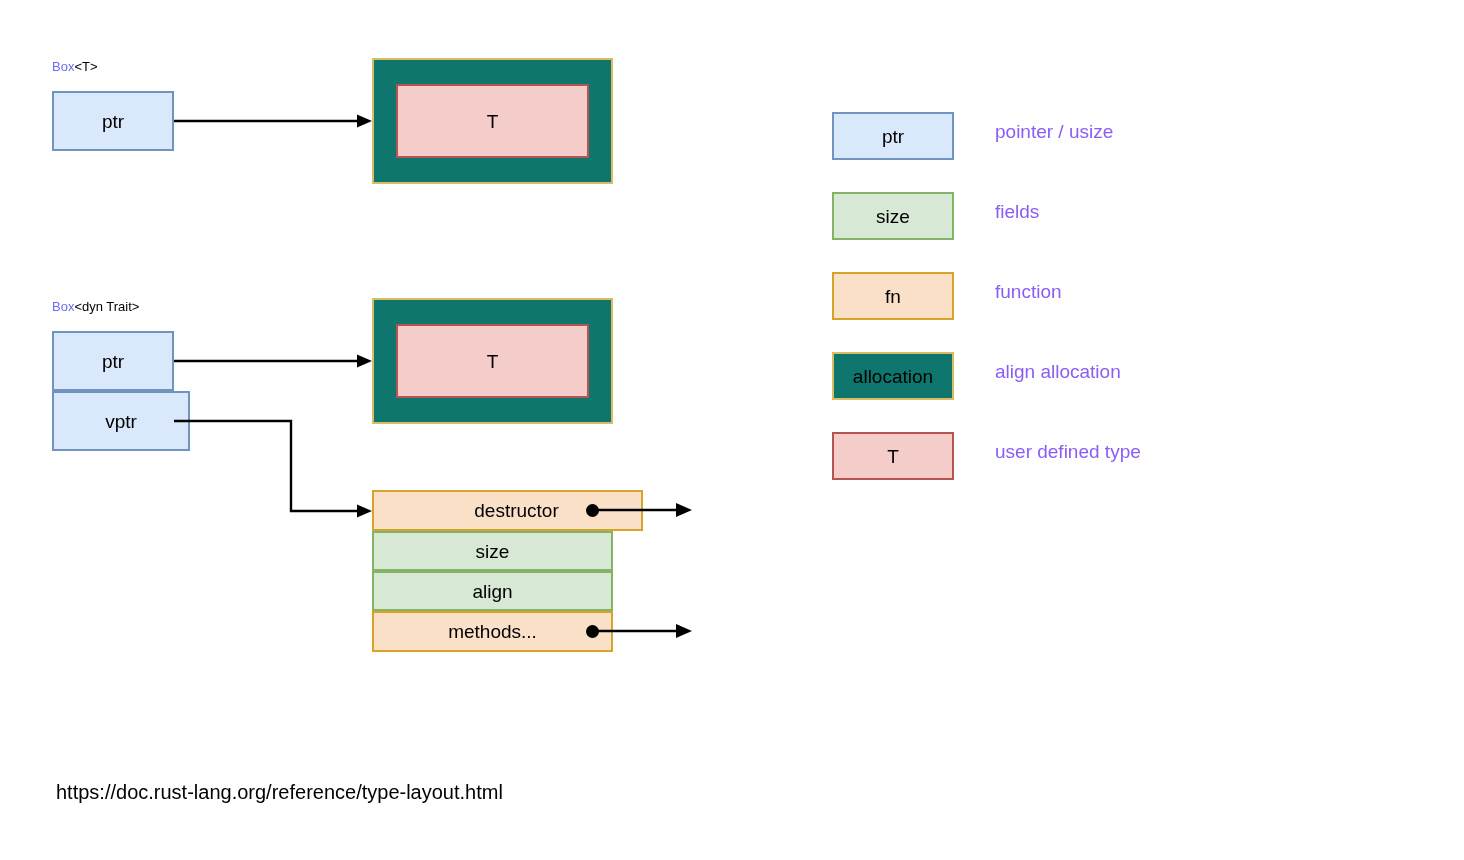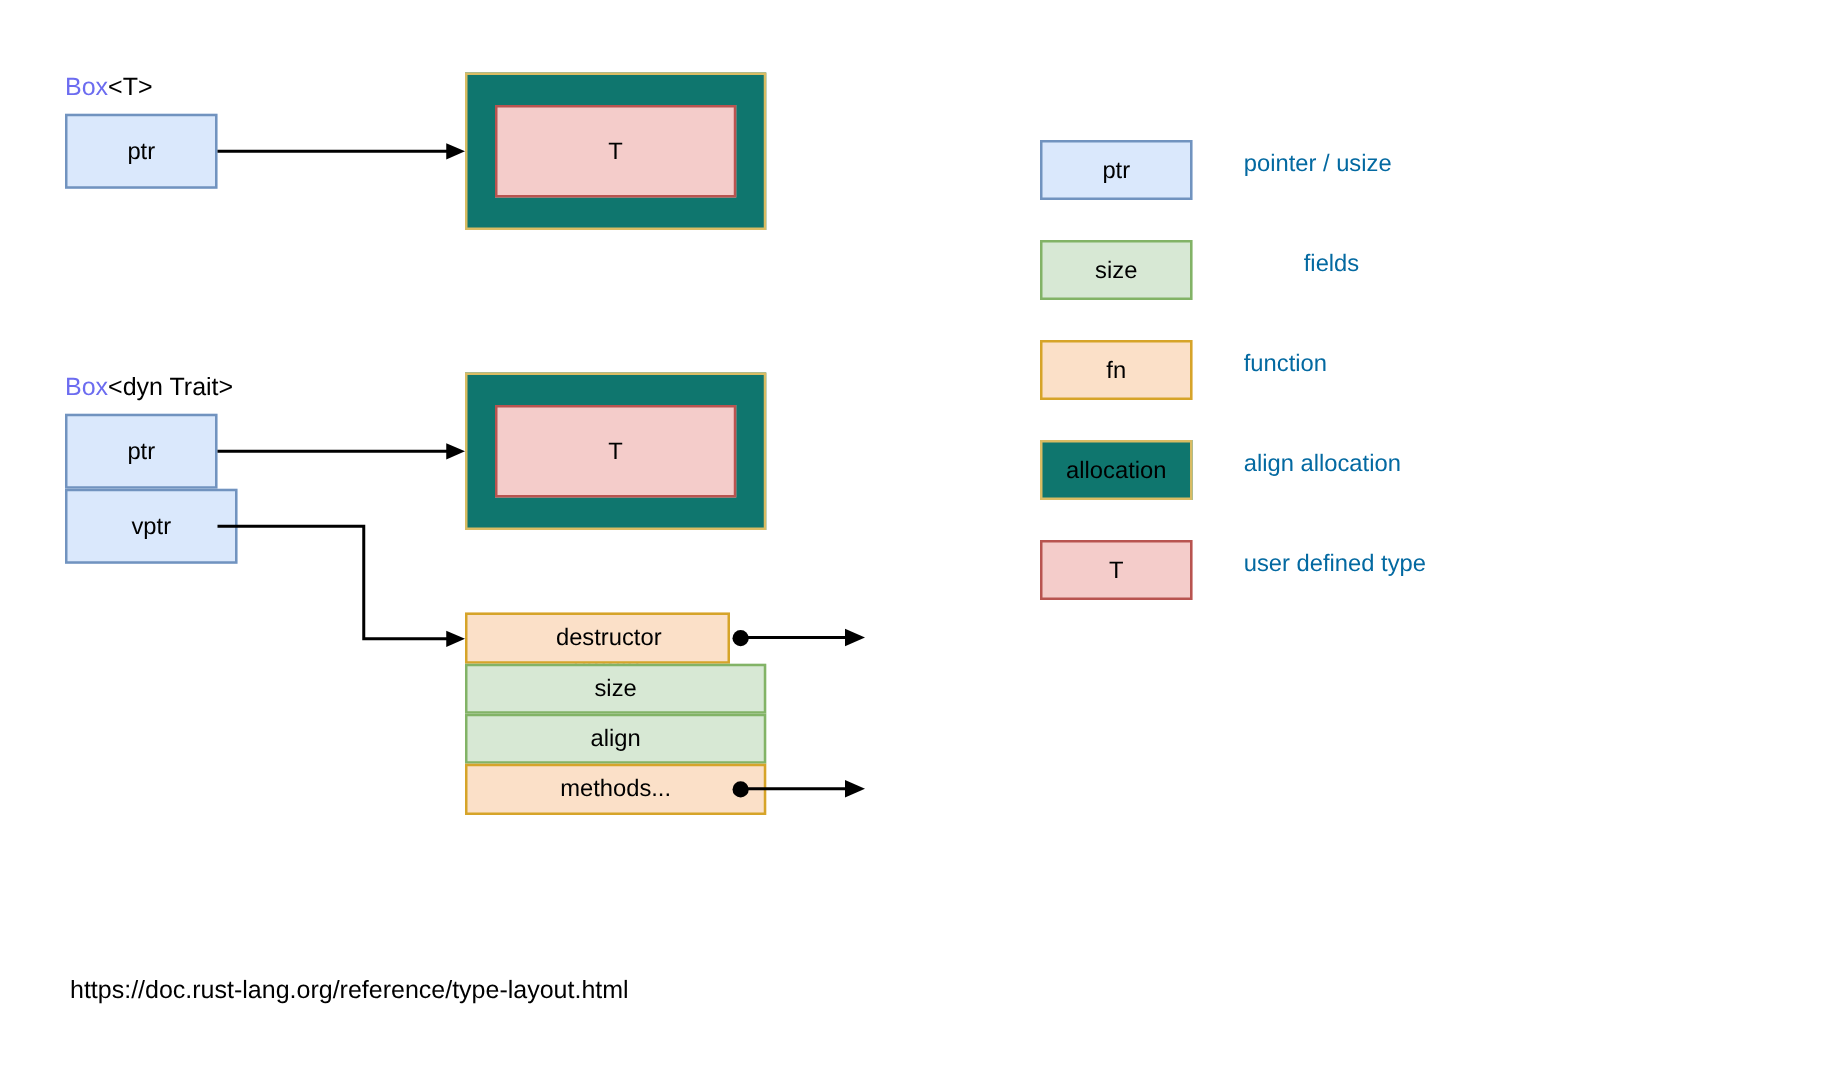--- a/index.html
+++ b/index.html
@@ -34,33 +34,33 @@
   }
   .box-ptr      { background: #dae8fc; border-color: #7193bf; }
   .box-field    { background: #d7e8d4; border-color: #82b366; }
   .box-fn       { background: #fbe0c8; border-color: #d6a429; }
   .box-alloc    { background: #0f766e; border-color: #d9bc63; }
   .box-type     { background: #f4ccca; border-color: #b85450; }
 
   
   .caption {
     position: absolute;
-    font-size: 20px;
+    font-size: 13px;
     line-height: 1;
     white-space: nowrap;
     color: #000;
   }
   .kw { color: #6c6cf0; }
 
   .legend-text {
     position: absolute;
     font-size: 19px;
     line-height: 1;
     white-space: nowrap;
-    color: #0369a1;
+    color: #8b5cf6;
   }
 
   .footer-url {
     position: absolute;
     font-size: 20px;
     line-height: 1;
     white-space: nowrap;
     color: #000;
   }
 
@@ -128,21 +128,21 @@
     <svg width="215" height="120" viewBox="0 0 215 120">
       <polyline points="0,16 117,16 117,106 190,106" fill="none" stroke="#000" stroke-width="2.4"></polyline>
       <polygon points="198,106 183,99.5 183,112.5" fill="#000"></polygon>
     </svg>
   </div>
 
   <div class="caption" style="left:459px; top:475px;margin-top:48px;">
     <span>vtable</span>
   </div>
 
-  <div class="box box-fn" style="left:372px; top:490px; width:212px; height:41px;padding-left:18px;">
+  <div class="box box-fn" style="left:372px; top:490px; width:271px; height:41px;padding-left:18px;">
     <span>destructor</span>
   </div>
   <div class="dot" style="left:586px; top:504px;"></div>
   <div class="edge" style="left:592px; top:494px;">
     <svg width="110" height="32" viewBox="0 0 110 32">
       <line x1="0" y1="16" x2="90" y2="16" stroke="#000" stroke-width="2.4"></line>
       <polygon points="100,16 84,9 84,23" fill="#000"></polygon>
     </svg>
   </div>
 
@@ -166,21 +166,21 @@
   </div>
 
   <div class="box box-ptr" style="left:832px; top:112px; width:122px; height:48px;">
     <span>ptr</span>
   </div>
   <div class="legend-text" style="left:995px; top:122px;">pointer / usize</div>
 
   <div class="box box-field" style="left:832px; top:192px; width:122px; height:48px;">
     <span>size</span>
   </div>
-  <div class="legend-text" style="left:995px; top:202px;margin-left:48px;">fields</div>
+  <div class="legend-text" style="left:995px; top:202px;">fields</div>
 
   <div class="box box-fn" style="left:832px; top:272px; width:122px; height:48px;">
     <span>fn</span>
   </div>
   <div class="legend-text" style="left:995px; top:282px;">function</div>
 
   <div class="box box-alloc" style="left:832px; top:352px; width:122px; height:48px;">
     <span>allocation</span>
   </div>
   <div class="legend-text" style="left:995px; top:362px;">align allocation</div>

